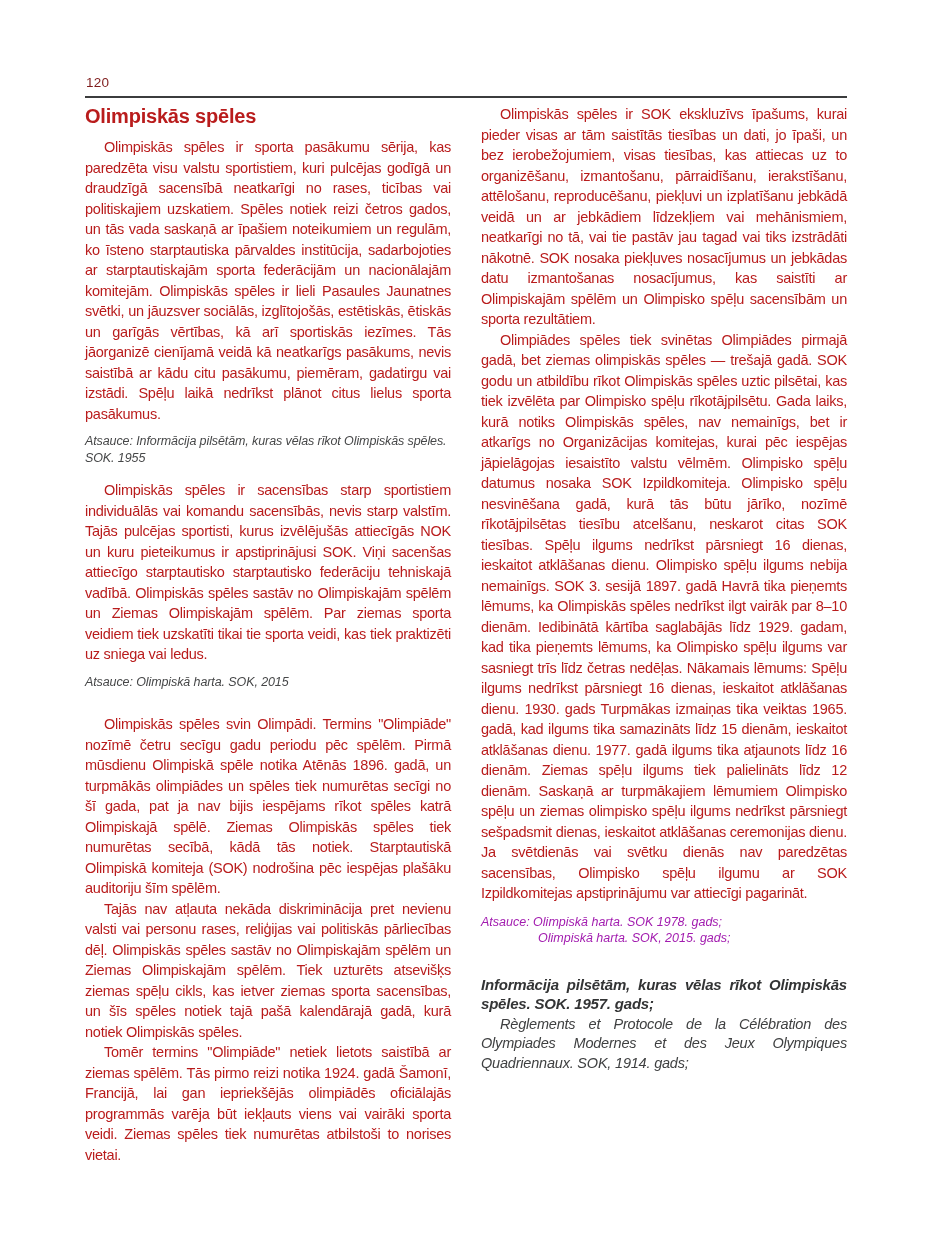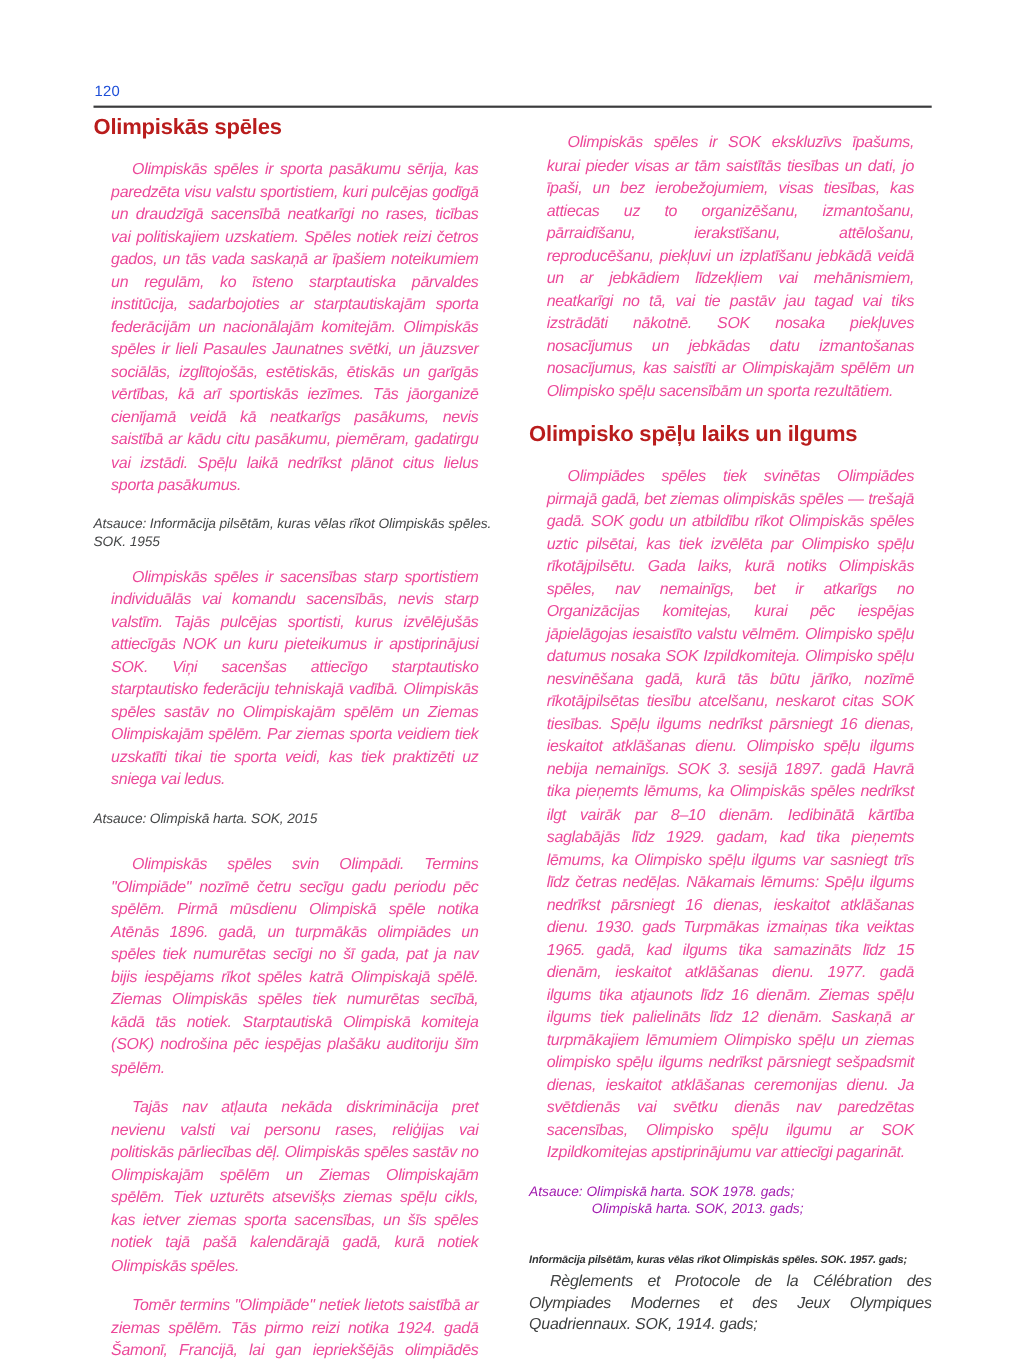--- a/index.html
+++ b/index.html
@@ -14,21 +14,21 @@
     background: #ffffff;
     font-family: "Liberation Sans", sans-serif;
     color: #3f4041;
     overflow: hidden;
   }
   .page-number {
     position: absolute;
     left: 86px;
     top: 75px;
     font-size: 13.5px;
-    color: #1d4ed8;
+    color: #7f1d1d;
     letter-spacing: 0.2px;
   }
   .page-rule {
     position: absolute;
     left: 85px;
     top: 96px;
     width: 762px;
     height: 2px;
     background: #3b3c3d;
   }
@@ -45,28 +45,27 @@
   }
   h2.section-heading {
     margin: 0 0 9px 0;
     font-size: 20px;
     line-height: 24px;
     font-weight: bold;
     color: #b91c1c;
     letter-spacing: -0.2px;
   }
   p.body {
-    margin: 16px;
+    margin: 0;
     font-size: 14.5px;
     line-height: 20.5px;
     letter-spacing: -0.25px;
     text-align: justify;
     text-indent: 19px;
-    color: #ec4899;
-    font-style: italic;
+    color: #b91c1c;
   }
   p.body.mt { margin-top: 14px; }
   p.body.mt-lg { margin-top: 24px; }
   p.ref {
     margin: 9px 0 0 0;
     font-size: 12.5px;
     line-height: 16.5px;
     font-style: italic;
     color: #464748;
     letter-spacing: -0.1px;
@@ -79,21 +78,21 @@
     color: #a21caf;
   }
   .ref-block .ref-line2 {
     padding-left: 57px;
   }
   .biblio {
     margin-top: 28px;
   }
   p.biblio-head {
     margin: 0;
-    font-size: 10px;
+    font-size: 15px;
     line-height: 19.5px;
     font-weight: bold;
     font-style: italic;
     color: #333435;
     text-align: justify;
     letter-spacing: -0.2px;
   }
   p.biblio-item {
     margin: 1px 0 0 0;
     font-size: 14.5px;
@@ -130,27 +129,26 @@
       <p class="body mt-lg">Olimpiskās spēles svin Olimpādi. Termins "Olimpiāde" nozīmē četru secīgu gadu periodu pēc spēlēm. Pirmā mūsdienu Olimpiskā spēle notika Atēnās 1896. gadā, un turpmākās olimpiādes un spēles tiek numurētas secīgi no šī gada, pat ja nav bijis iespējams rīkot spēles katrā Olimpiskajā spēlē. Ziemas Olimpiskās spēles tiek numurētas secībā, kādā tās notiek. Starptautiskā Olimpiskā komiteja (SOK) nodrošina pēc iespējas plašāku auditoriju šīm spēlēm.</p>
 
       <p class="body">Tajās nav atļauta nekāda diskriminācija pret nevienu valsti vai personu rases, reliģijas vai politiskās pārliecības dēļ. Olimpiskās spēles sastāv no Olimpiskajām spēlēm un Ziemas Olimpiskajām spēlēm. Tiek uzturēts atsevišķs ziemas spēļu cikls, kas ietver ziemas sporta sacensības, un šīs spēles notiek tajā pašā kalendārajā gadā, kurā notiek Olimpiskās spēles.</p>
 
       <p class="body">Tomēr termins "Olimpiāde" netiek lietots saistībā ar ziemas spēlēm. Tās pirmo reizi notika 1924. gadā Šamonī, Francijā, lai gan iepriekšējās olimpiādēs oficiālajās programmās varēja būt iekļauts viens vai vairāki sporta veidi. Ziemas spēles tiek numurētas atbilstoši to norises vietai.</p>
     </div>
 
     <div class="col">
       <p class="body">Olimpiskās spēles ir SOK ekskluzīvs īpašums, kurai pieder visas ar tām saistītās tiesības un dati, jo īpaši, un bez ierobežojumiem, visas tiesības, kas attiecas uz to organizēšanu, izmantošanu, pārraidīšanu, ierakstīšanu, attēlošanu, reproducēšanu, piekļuvi un izplatīšanu jebkādā veidā un ar jebkādiem līdzekļiem vai mehānismiem, neatkarīgi no tā, vai tie pastāv jau tagad vai tiks izstrādāti nākotnē. SOK nosaka piekļuves nosacījumus un jebkādas datu izmantošanas nosacījumus, kas saistīti ar Olimpiskajām spēlēm un Olimpisko spēļu sacensībām un sporta rezultātiem.</p>
 
-      <h2 class="section-heading" style="margin-top:17px;">Olimpisko spēļu laiks un ilgums</h2>
 
       <p class="body">Olimpiādes spēles tiek svinētas Olimpiādes pirmajā gadā, bet ziemas olimpiskās spēles — trešajā gadā. SOK godu un atbildību rīkot Olimpiskās spēles uztic pilsētai, kas tiek izvēlēta par Olimpisko spēļu rīkotājpilsētu. Gada laiks, kurā notiks Olimpiskās spēles, nav nemainīgs, bet ir atkarīgs no Organizācijas komitejas, kurai pēc iespējas jāpielāgojas iesaistīto valstu vēlmēm. Olimpisko spēļu datumus nosaka SOK Izpildkomiteja. Olimpisko spēļu nesvinēšana gadā, kurā tās būtu jārīko, nozīmē rīkotājpilsētas tiesību atcelšanu, neskarot citas SOK tiesības. Spēļu ilgums nedrīkst pārsniegt 16 dienas, ieskaitot atklāšanas dienu. Olimpisko spēļu ilgums nebija nemainīgs. SOK 3. sesijā 1897. gadā Havrā tika pieņemts lēmums, ka Olimpiskās spēles nedrīkst ilgt vairāk par 8–10 dienām. Iedibinātā kārtība saglabājās līdz 1929. gadam, kad tika pieņemts lēmums, ka Olimpisko spēļu ilgums var sasniegt trīs līdz četras nedēļas. Nākamais lēmums: Spēļu ilgums nedrīkst pārsniegt 16 dienas, ieskaitot atklāšanas dienu. 1930. gads Turpmākas izmaiņas tika veiktas 1965. gadā, kad ilgums tika samazināts līdz 15 dienām, ieskaitot atklāšanas dienu. 1977. gadā ilgums tika atjaunots līdz 16 dienām. Ziemas spēļu ilgums tiek palielināts līdz 12 dienām. Saskaņā ar turpmākajiem lēmumiem Olimpisko spēļu un ziemas olimpisko spēļu ilgums nedrīkst pārsniegt sešpadsmit dienas, ieskaitot atklāšanas ceremonijas dienu. Ja svētdienās vai svētku dienās nav paredzētas sacensības, Olimpisko spēļu ilgumu ar SOK Izpildkomitejas apstiprinājumu var attiecīgi pagarināt.</p>
 
       <div class="ref-block">
         <div class="ref-line1">Atsauce: Olimpiskā harta. SOK 1978. gads;</div>
-        <div class="ref-line2">Olimpiskā harta. SOK, 2013. gads;</div>
+        <div class="ref-line2">Olimpiskā harta. SOK, 2015. gads;</div>
       </div>
 
       <div class="biblio">
         <p class="biblio-head">Informācija pilsētām, kuras vēlas rīkot Olimpiskās spēles. SOK. 1957. gads;</p>
         <p class="biblio-item">Règlements et Protocole de la Célébration des Olympiades Modernes et des Jeux Olympiques Quadriennaux. SOK, 1914. gads;</p>
       </div>
     </div>
 
   </div>
 </div>

